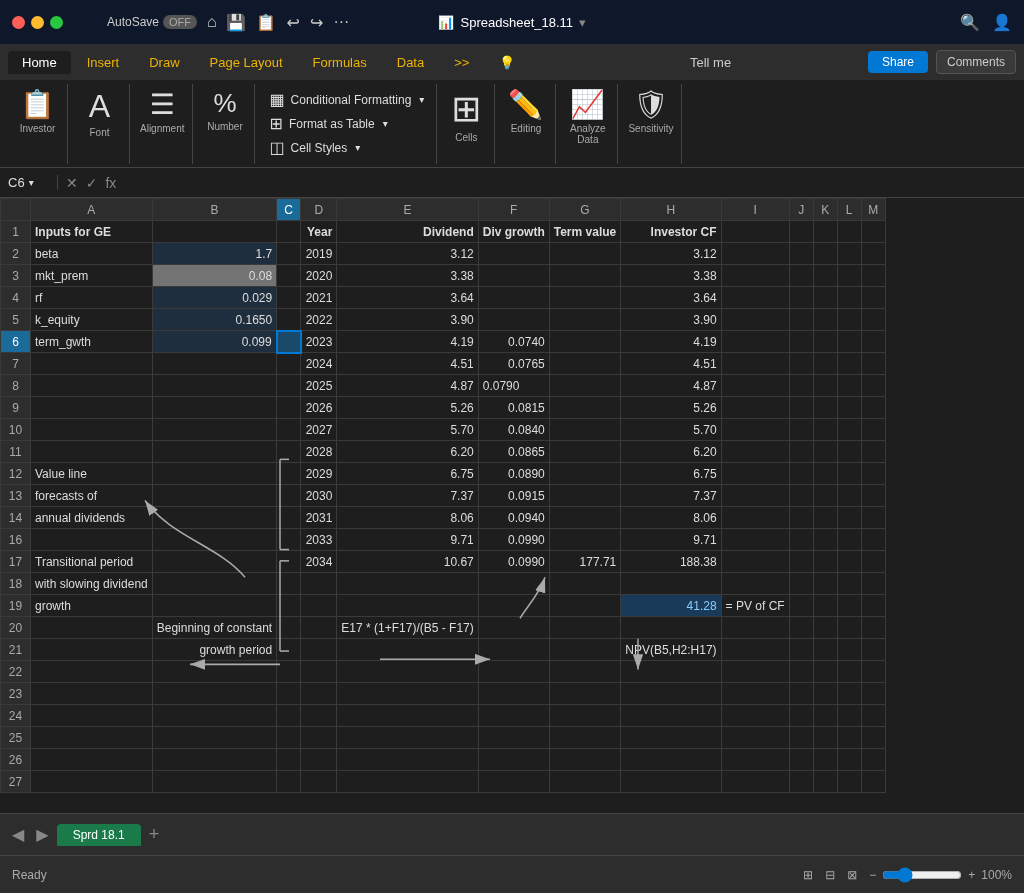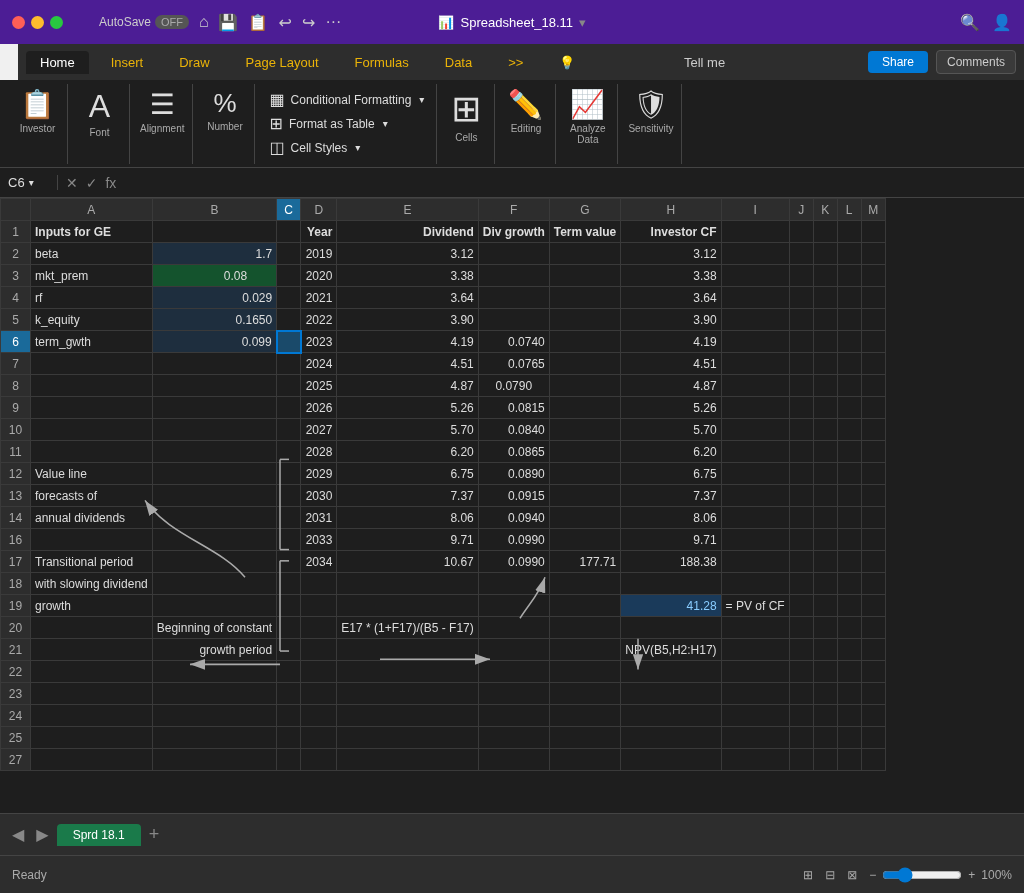--- a/index.html
+++ b/index.html
@@ -1,25 +1,25 @@
 <!DOCTYPE html>
 <html><head>
   <meta charset="utf-8">
   <style>
     * { margin: 0; padding: 0; box-sizing: border-box; }
     body { font-family: -apple-system, BlinkMacSystemFont, 'Segoe UI', sans-serif; background: #f0f0f0; width: 1024px; height: 893px; overflow: hidden; }
 
     
     .title-bar {
       height: 44px;
-      background: #4c1d95;
+      background: #0f172a;
       display: flex;
       align-items: center;
       padding: 0 12px;
-      gap: 16px;
+      gap: 24px;
       position: relative;
     }
     .traffic-lights { display: flex; gap: 6px; align-items: center; }
     .tl { width: 13px; height: 13px; border-radius: 50%; }
     .tl-red { background: #ff5f57; }
     .tl-yellow { background: #febc2e; }
     .tl-green { background: #28c840; }
     .title-bar-center {
       position: absolute;
       left: 50%;
@@ -43,22 +43,21 @@
     }
     .autosave { color: #ccc; font-size: 12px; display: flex; align-items: center; gap: 4px; }
     .autosave-toggle { background: #555; border-radius: 10px; padding: 1px 6px; font-size: 11px; color: #aaa; }
     .tb-icon { color: #ccc; font-size: 16px; cursor: pointer; }
     .ribbon-tabs {
       display: flex;
       align-items: center;
       padding: 0 8px;
       background: #2d2d2d;
       height: 36px;
-      gap: 8px;
-      margin-left: 18px;
+      gap: 2px;
     }
     .ribbon-tab {
       padding: 4px 14px;
       color: #eab308;
       font-size: 13px;
       cursor: pointer;
       border-radius: 4px 4px 0 0;
     }
     .ribbon-tab.active {
       background: #1e1e1e;
@@ -525,21 +524,21 @@
               <td class="col-h" style="text-align: right;">3.12</td>
               <td class="col-i"></td>
               <td class="col-j"></td>
               <td class="col-k"></td>
               <td class="col-l"></td>
               <td class="col-m"></td>
             </tr>
             <tr>
               <th class="row-header">3</th>
               <td class="col-a">mkt_prem</td>
-              <td class="col-b" style="text-align: center; background: #14532d; padding-left: 46px;">0.08</td>
+              <td class="col-b" style="text-align: right; background: #737373; padding-left: 46px;">0.08</td>
               <td class="col-c"></td>
               <td class="col-d" style="text-align: right;">2020</td>
               <td class="col-e" style="text-align: right;">3.38</td>
               <td class="col-f"></td>
               <td class="col-g"></td>
               <td class="col-h" style="text-align: right;">3.38</td>
               <td class="col-i"></td>
               <td class="col-j"></td>
               <td class="col-k"></td>
               <td class="col-l"></td>
@@ -609,21 +608,21 @@
               <td class="col-l"></td>
               <td class="col-m"></td>
             </tr>
             <tr>
               <th class="row-header">8</th>
               <td class="col-a"></td>
               <td class="col-b"></td>
               <td class="col-c"></td>
               <td class="col-d" style="text-align: right;">2025</td>
               <td class="col-e" style="text-align: right;">4.87</td>
-              <td class="col-f" style="text-align: center;">0.0790</td>
+              <td class="col-f" style="text-align: left;">0.0790</td>
               <td class="col-g"></td>
               <td class="col-h" style="text-align: right;">4.87</td>
               <td class="col-i"></td>
               <td class="col-j"></td>
               <td class="col-k"></td>
               <td class="col-l"></td>
               <td class="col-m"></td>
             </tr>
             <tr>
               <th class="row-header">9</th>
@@ -703,21 +702,21 @@
               <td class="col-j"></td>
               <td class="col-k"></td>
               <td class="col-l"></td>
               <td class="col-m"></td>
             </tr>
             <tr>
               <th class="row-header">14</th>
               <td class="col-a">annual dividends</td>
               <td class="col-b"></td>
               <td class="col-c"></td>
-              <td class="col-d" style="text-align: center;">2031</td>
+              <td class="col-d" style="text-align: right;">2031</td>
               <td class="col-e" style="text-align: right;">8.06</td>
               <td class="col-f" style="text-align: right;">0.0940</td>
               <td class="col-g"></td>
               <td class="col-h" style="text-align: right;">8.06</td>
               <td class="col-i"></td>
               <td class="col-j"></td>
               <td class="col-k"></td>
               <td class="col-l"></td>
               <td class="col-m"></td>
             </tr>
@@ -860,20 +859,36 @@
               <td class="col-g"></td>
               <td class="col-h"></td>
               <td class="col-i"></td>
               <td class="col-j"></td>
               <td class="col-k"></td>
               <td class="col-l"></td>
               <td class="col-m"></td>
             </tr>
             <tr>
               <th class="row-header">25</th>
+              <td class="col-a"></td>
+              <td class="col-b"></td>
+              <td class="col-c"></td>
+              <td class="col-d"></td>
+              <td class="col-e"></td>
+              <td class="col-f"></td>
+              <td class="col-g"></td>
+              <td class="col-h"></td>
+              <td class="col-i"></td>
+              <td class="col-j"></td>
+              <td class="col-k"></td>
+              <td class="col-l"></td>
+              <td class="col-m"></td>
+            </tr>
+            <tr>
+              <th class="row-header">26</th>
               <td class="col-a"></td>
               <td class="col-b"></td>
               <td class="col-c"></td>
               <td class="col-d"></td>
               <td class="col-e"></td>
               <td class="col-f"></td>
               <td class="col-g"></td>
               <td class="col-h"></td>
               <td class="col-i"></td>
               <td class="col-j"></td>

